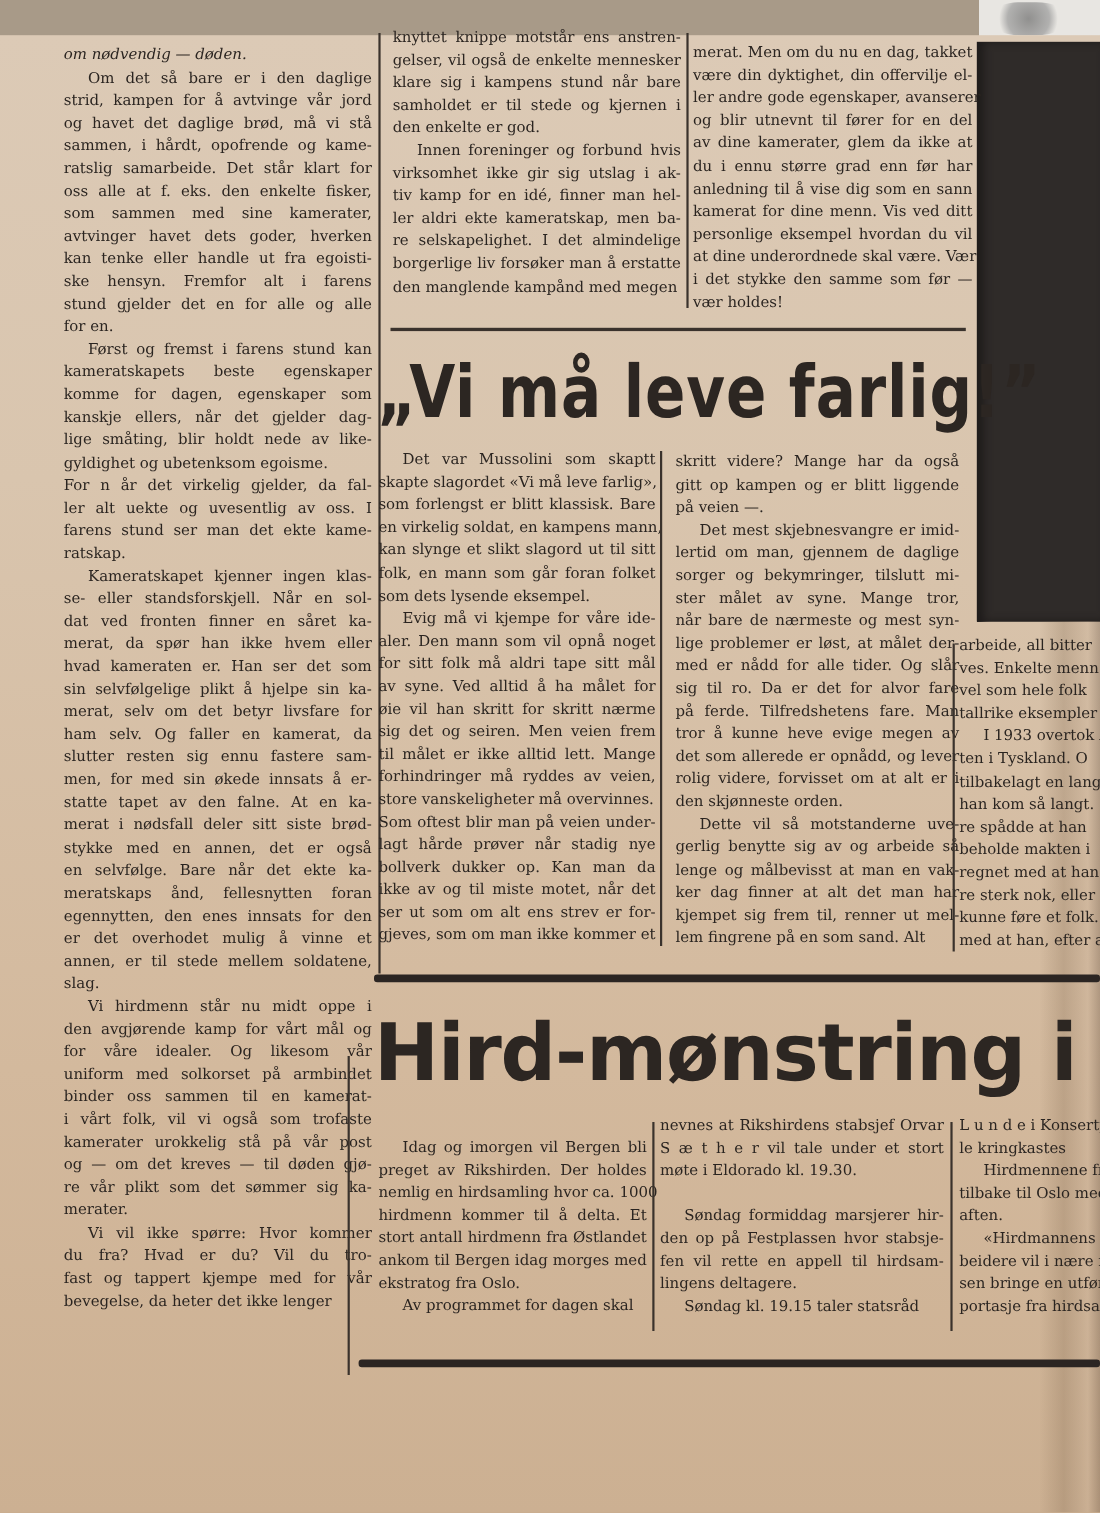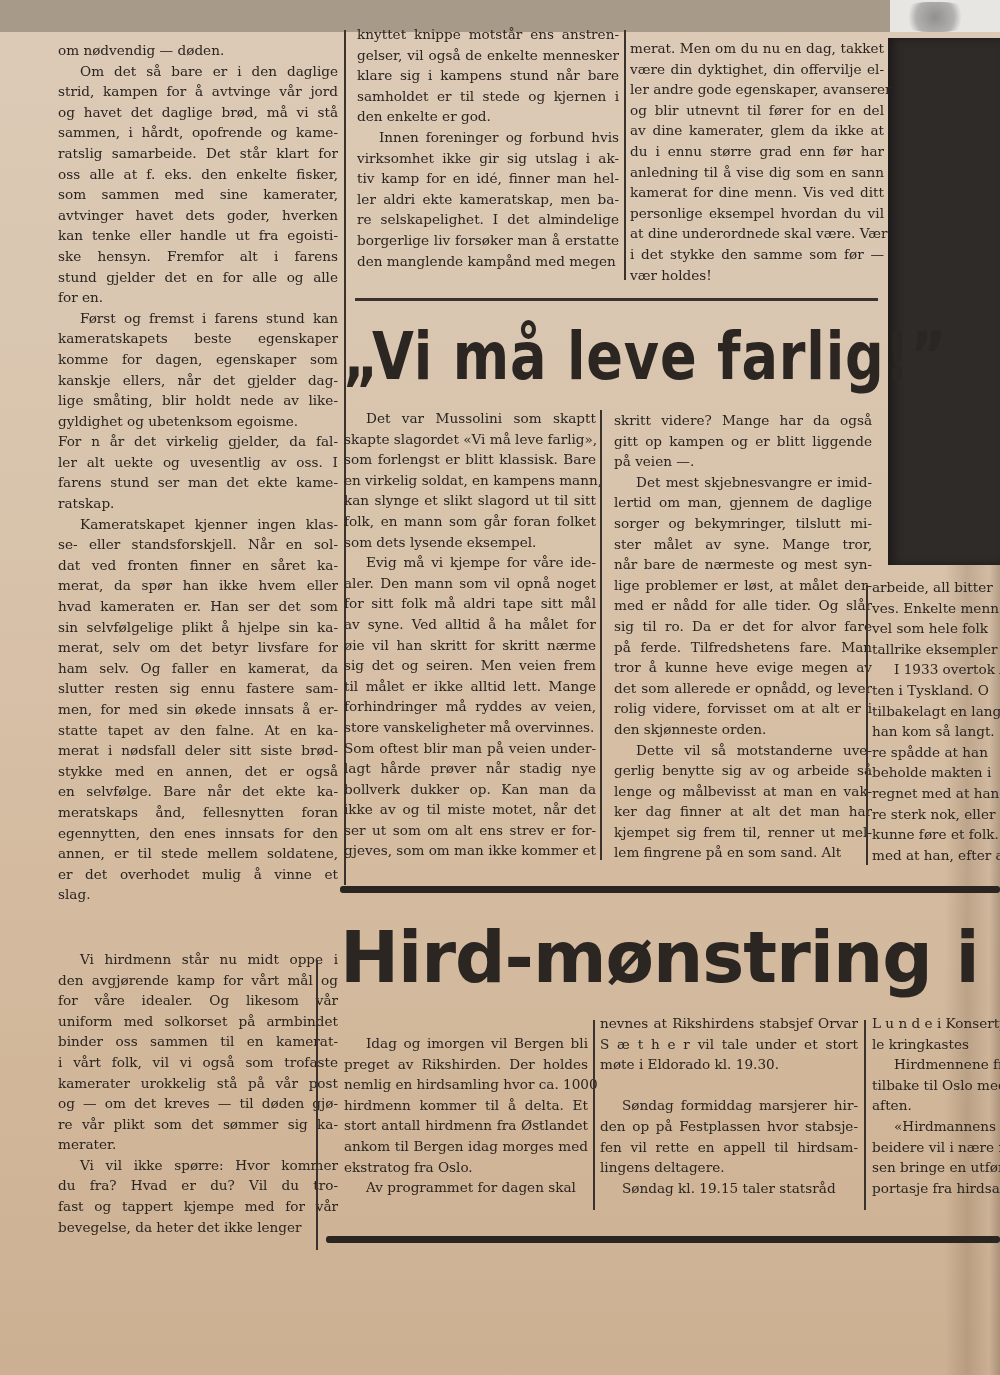--- a/index.html
+++ b/index.html
@@ -15,21 +15,21 @@
   .paper {
     position: absolute; left: 0; top: 32px; width: 1000px; height: 1343px;
     background: linear-gradient(180deg, #dccab6 0%, #d9c5ae 30%, #d3b99d 70%, #ccb092 100%);
   }
   .dark-strip { position: absolute; left: 888px; top: 38px; width: 112px; height: 527px; background: #2f2b29; box-shadow: inset 6px 0 8px #1e1b1a; }
   .fold-shade { position: absolute; left: 945px; top: 565px; width: 55px; height: 810px; background: linear-gradient(90deg, rgba(0,0,0,0) 0%, rgba(120,95,70,.25) 40%, rgba(200,175,150,.35) 80%, rgba(90,70,55,.3) 100%); }
 
   .col { position: absolute; font-size: 13.6px; line-height: 20.6px; text-align: justify; }
   .col .line { display: block; white-space: nowrap; text-align-last: justify; }
   .col .line.last { text-align-last: left; }
-  .italic { }
+  .italic { font-style: italic; }
 
   .vrule { position: absolute; width: 2px; background: #3a322c; }
   .hrule { position: absolute; height: 3px; background: #3a322c; }
   .hrule.thick { height: 7px; background: #2b2522; border-radius: 3px; }
 
   .headline {
     position: absolute; font-family: "DejaVu Sans", "Liberation Sans", sans-serif;
     font-weight: bold; color: #2c2622; white-space: nowrap;
   }
   .h1 { left: 343px; top: 318px; font-size: 66px; letter-spacing: 1px; transform: scaleX(.82); transform-origin: left top; }
@@ -77,24 +77,24 @@
     <span class="line">merat, selv om det betyr livsfare for</span>
     <span class="line">ham selv. Og faller en kamerat, da</span>
     <span class="line">slutter resten sig ennu fastere sam-</span>
     <span class="line">men, for med sin økede innsats å er-</span>
     <span class="line">statte tapet av den falne. At en ka-</span>
     <span class="line">merat i nødsfall deler sitt siste brød-</span>
     <span class="line">stykke med en annen, det er også</span>
     <span class="line">en selvfølge. Bare når det ekte ka-</span>
     <span class="line">meratskaps ånd, fellesnytten foran</span>
     <span class="line">egennytten, den enes innsats for den</span>
+    <span class="line">er det overhodet mulig å vinne et</span>
     <span class="line">annen, er til stede mellem soldatene,</span>
-    <span class="line">er det overhodet mulig å vinne et</span>
     <span class="line last">slag.</span>
-    <span class="line" style="padding-left: 22px; margin-top: 44px;">Vi hirdmenn står nu midt oppe i</span>
+    <span class="line" style="padding-left: 22px;">Vi hirdmenn står nu midt oppe i</span>
     <span class="line">den avgjørende kamp for vårt mål og</span>
     <span class="line">for våre idealer. Og likesom vår</span>
     <span class="line">uniform med solkorset på armbindet</span>
     <span class="line">binder oss sammen til en kamerat-</span>
     <span class="line">i vårt folk, vil vi også som trofaste</span>
     <span class="line">kamerater urokkelig stå på vår post</span>
     <span class="line">og — om det kreves — til døden gjø-</span>
     <span class="line">re vår plikt som det sømmer sig ka-</span>
     <span class="line last">merater.</span>
     <span class="line" style="padding-left: 22px;">Vi vil ikke spørre: Hvor kommer</span>

